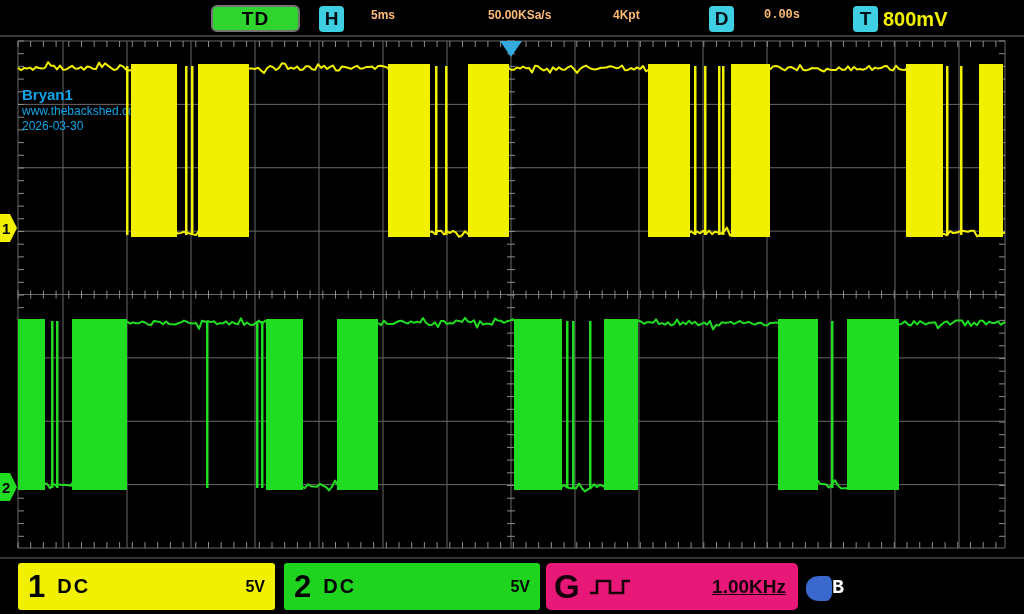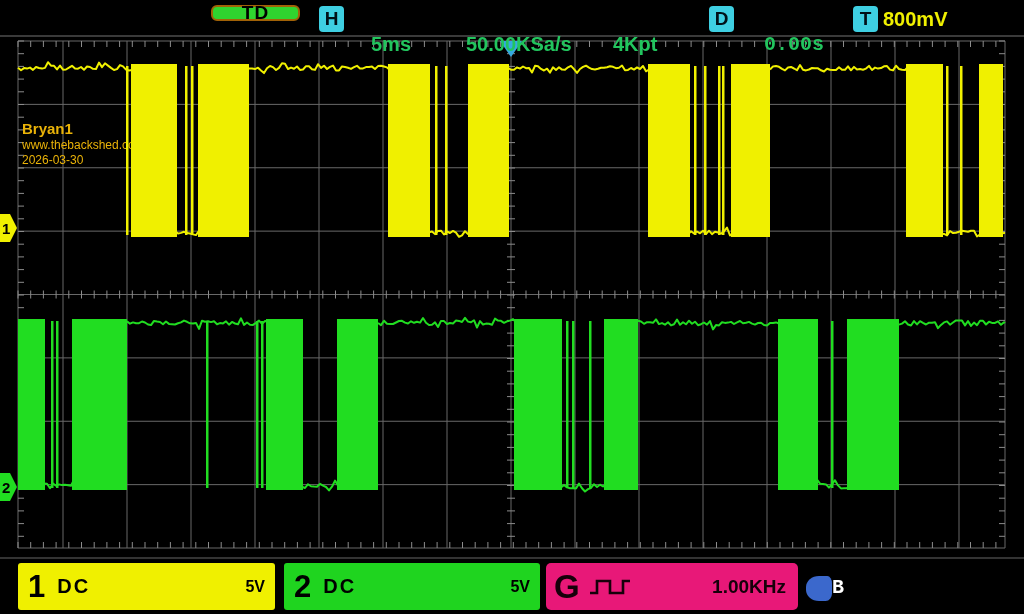--- a/index.html
+++ b/index.html
@@ -5,54 +5,54 @@
   html,body{margin:0;padding:0;background:#000;}
   *{box-sizing:border-box;}
   #screen{
     position:relative;width:1024px;height:614px;background:#000;overflow:hidden;
     font-family:"Liberation Sans",sans-serif;font-weight:bold;
   }
   
   #header{position:absolute;left:0;top:0;width:1024px;height:37px;background:#000;border-bottom:2px solid #3a3a3a;z-index:6;}
   .hpos{position:absolute;top:6px;white-space:nowrap;}
   #logo{left:26px;top:1px;font-size:30px;font-style:italic;letter-spacing:1px;color:#2b72e8;}
-  #td-badge{left:211px;top:5px;width:89px;height:16px;background:#2fd42f;border:2px solid #a16207;border-radius:6px;
+  #td-badge{left:211px;top:5px;width:89px;height:27px;background:#2fd42f;border:2px solid #737373;border-radius:6px;
     display:flex;align-items:center;justify-content:center;color:#000;font-size:19px;letter-spacing:1px;}
   .cyan-badge{width:25px;height:26px;background:#3ecfe2;border-radius:4px;display:flex;align-items:center;justify-content:center;
     color:#001018;font-size:19px;}
   #h-badge{left:319px;}
   #d-badge{left:709px;}
   #t-badge{left:853px;}
-  .wtext{color:#22c55e;font-size:20px;top:8px;margin-top:25px;}
+  .wtext{color:#fdba74;font-size:12px;top:8px;}
   #timebase{left:371px;}
-  #samplerate{left:466px;}
+  #samplerate{left:488px;}
   #memdepth{left:613px;}
   #hoffset{left:764px;font-family:Liberation Mono, monospace;}
   #triglevel{left:883px;color:#f0f000;font-size:20px;top:8px;}
   
   #grid-layer,#wave-layer{position:absolute;left:0;top:0;width:1024px;height:614px;}
   #grid-layer{z-index:1;}
-  #annotations{position:absolute;left:22px;top:86px;z-index:2;color:#eab308;font-weight:normal;margin-top:34px;}
+  #annotations{position:absolute;left:22px;top:86px;z-index:2;color:#0ea5e9;font-weight:normal;}
   #annotations .a1{font-size:15px;font-weight:bold;line-height:18px;}
   #annotations .a2,#annotations .a3{font-size:12px;line-height:15px;}
   #wave-layer{z-index:3;}
   
   #footer{position:absolute;left:0;top:557px;width:1024px;height:57px;background:#000;border-top:2px solid #333;z-index:6;}
   .chbox{position:absolute;top:4px;height:47px;border-radius:3px;display:flex;align-items:center;color:#000;padding:0 10px;}
   #ch1-box{left:18px;width:257px;background:#f0f000;}
   #ch2-box{left:284px;width:256px;background:#1fd41f;}
   .ch-number{font-size:31px;}
   .ch-coupling{font-size:20px;margin-left:12px;letter-spacing:2px;}
   .ch-spacer{flex:1;}
   .ch-scale{font-size:16px;}
   #gen-box{left:546px;width:252px;background:#e81878;top:4px;position:absolute;height:47px;border-radius:5px;
     display:flex;align-items:center;color:#16000a;padding:0 8px;}
   #gen-label{font-size:33px;margin-right:8px;}
   .gen-col{display:flex;flex-direction:column;line-height:21px;flex:1;}
-  .gen-row1{display:flex;align-items:flex-end;}
+  .gen-row1{display:flex;align-items:flex-end;text-decoration:underline;}
   #gen-freq{font-size:19px;margin-left:auto;margin-right:4px;}
   .gen-row2{font-size:19px;letter-spacing:1px;}
   #usb-icon{position:absolute;left:806px;top:17px;width:26px;height:25px;background:#3b68cc;
     border-radius:50% 18% 24% 50% / 45% 30% 30% 45%;}
   #usb-label{position:absolute;left:832px;top:17px;color:#fff;font-size:20px;
     font-family:"Liberation Mono",monospace;text-shadow:1px 1px 0 #000,-1px -1px 0 #000;}
 </style>
 </head>
 <body>
 

